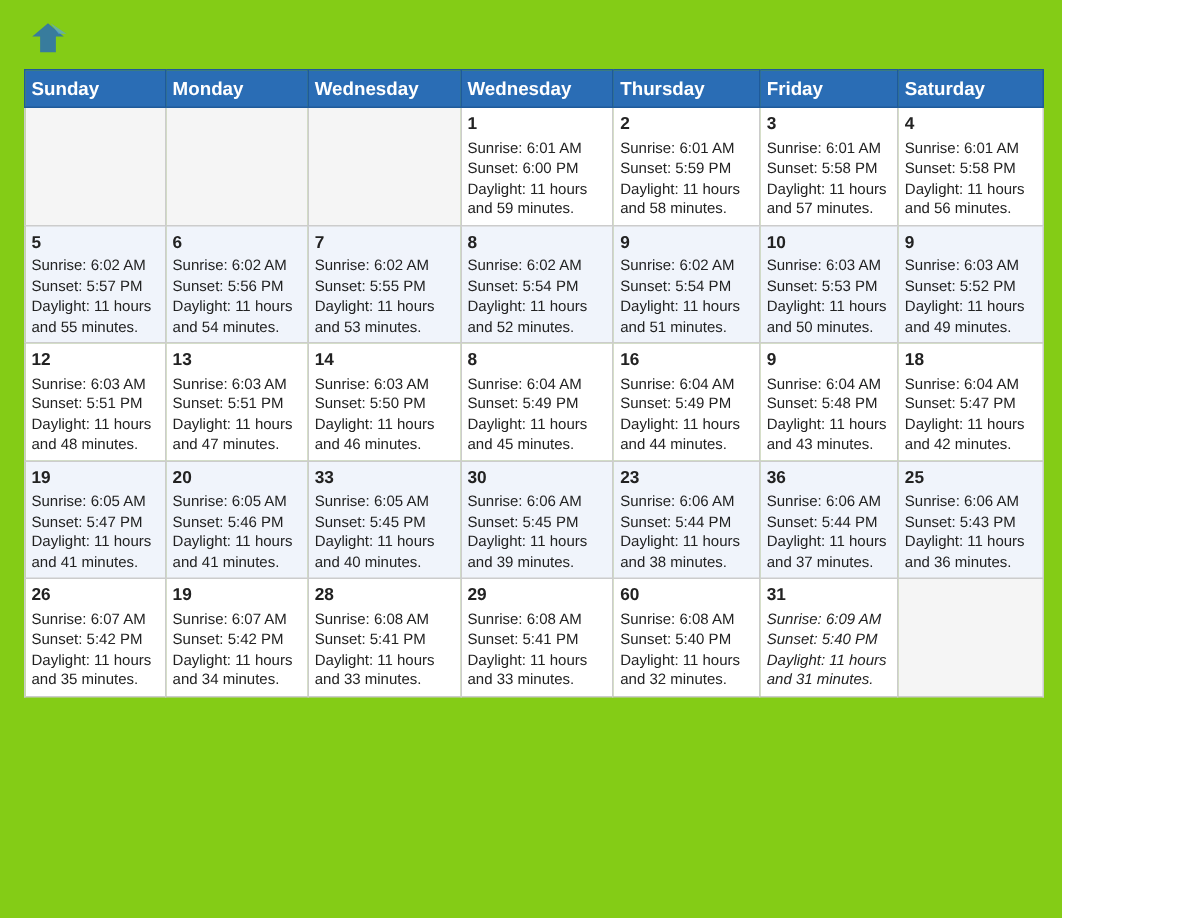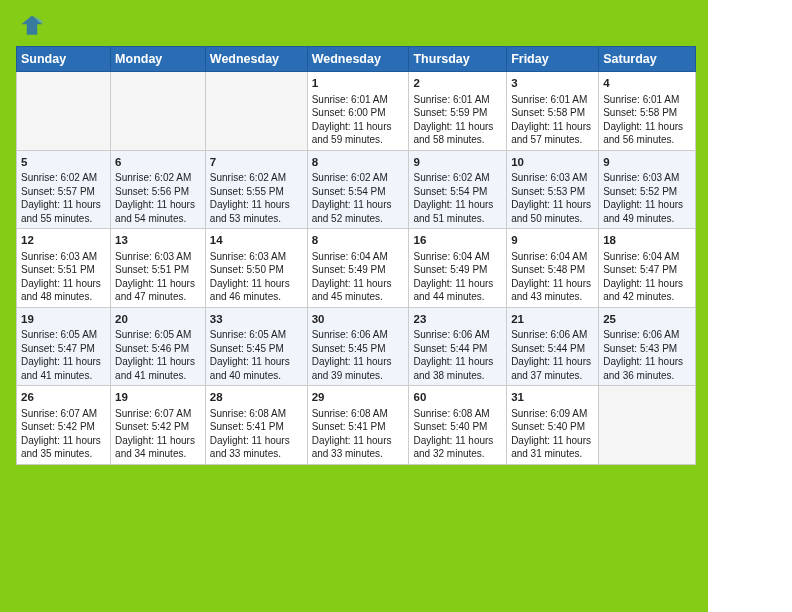--- a/index.html
+++ b/index.html
@@ -314,21 +314,21 @@
 and 39 minutes.</div>
           </td>
           <td>
             <div class="day-number">23</div>
             <div class="day-info" style="white-space: pre-line;">Sunrise: 6:06 AM
 Sunset: 5:44 PM
 Daylight: 11 hours
 and 38 minutes.</div>
           </td>
           <td>
-            <div class="day-number">21</div>
+            <div class="day-number">36</div>
             <div class="day-info" style="white-space: pre-line;">Sunrise: 6:06 AM
 Sunset: 5:44 PM
 Daylight: 11 hours
 and 37 minutes.</div>
           </td>
           <td>
             <div class="day-number">25</div>
             <div class="day-info" style="white-space: pre-line;">Sunrise: 6:06 AM
 Sunset: 5:43 PM
 Daylight: 11 hours
@@ -366,21 +366,21 @@
           </td>
           <td>
             <div class="day-number">60</div>
             <div class="day-info" style="white-space: pre-line;">Sunrise: 6:08 AM
 Sunset: 5:40 PM
 Daylight: 11 hours
 and 32 minutes.</div>
           </td>
           <td>
             <div class="day-number">31</div>
-            <div class="day-info" style="white-space: pre-line;">Sunrise: 6:09 AM
+            <div class="day-info" style="white-space: pre-line; font-style: italic;">Sunrise: 6:09 AM
 Sunset: 5:40 PM
 Daylight: 11 hours
 and 31 minutes.</div>
           </td>
           <td class="empty"></td>
         </tr>
       </tbody>
   </table>
 </div>
 

